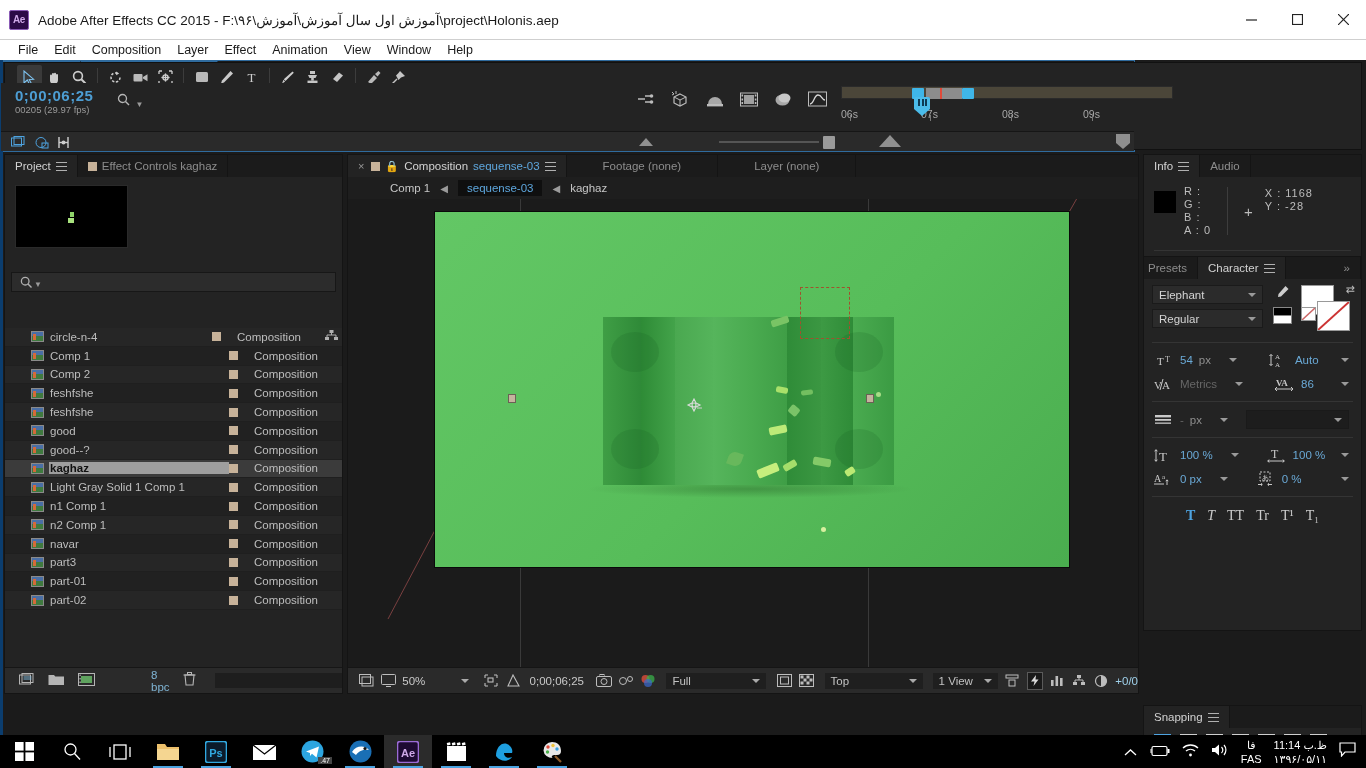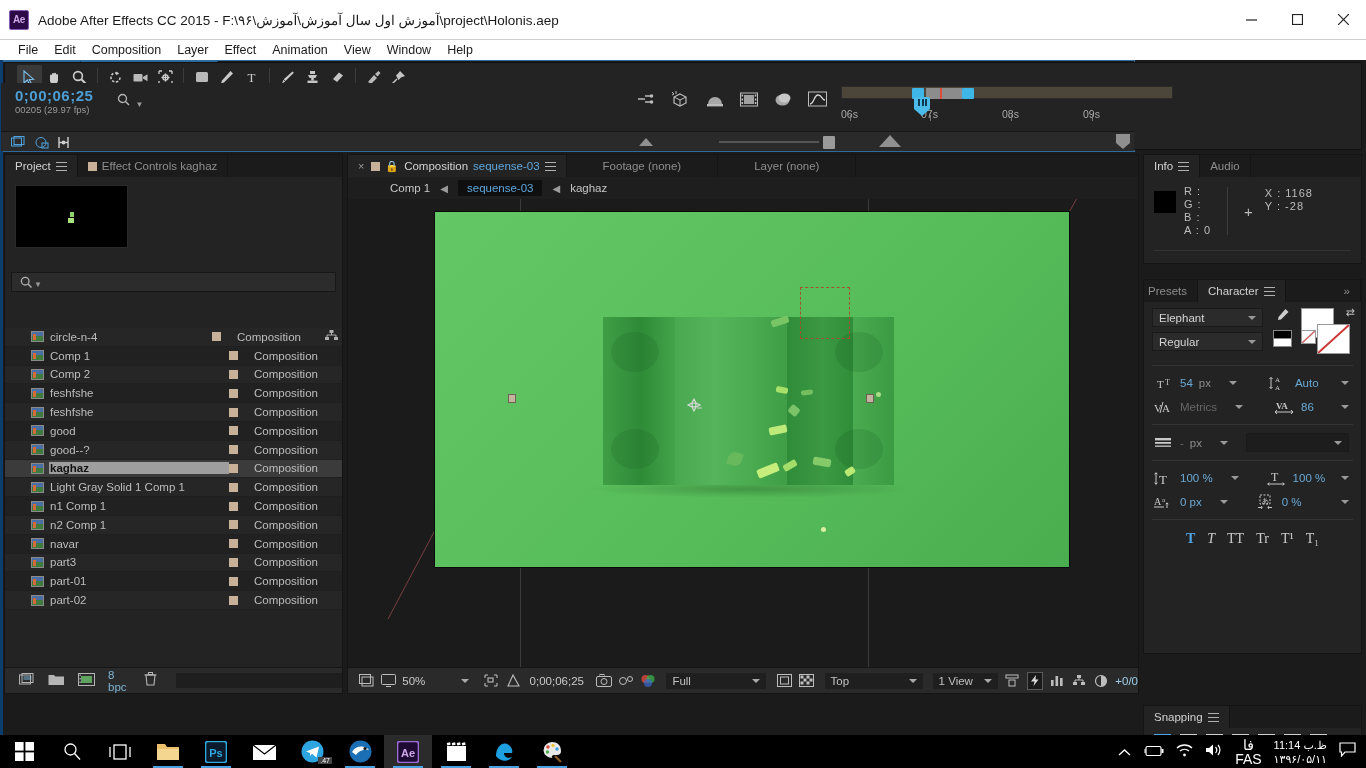--- a/index.html
+++ b/index.html
@@ -110,21 +110,21 @@
   .prow .ic:after{content:"";position:absolute;left:1px;top:2px;width:3px;height:6px;background:#d46a3a;}
   .prow .nmcell { flex:1; }
   .prow.sel .nmcell { background:#9e9e9e; color:#111; font-weight:bold; padding-left:1px; margin-left:-1px;}
   .prow.sel { background:#3b3b3b; }
   .prow .tsq { width:9px;height:9px;background:#c7b299; margin-right:16px;}
   .prow .tp { width:88px; }
   .proj-footer {
     position:absolute; left:0; bottom:0; width:100%; height:26px; background:#2a2a2a;
     border-top:1px solid #161616; display:flex; align-items:center; gap:13px; padding-left:14px;
   }
-  .bpc { font-size:11.5px; color:#7fb4d4; }
+  .bpc { font-size:11.5px; color:#7fb4d4;margin-left:43px; }
   .footer-field { width:200px;height:15px;background:#1e1e1e;margin-left:6px;}
 
   
   #compPanel { left:347px; top:94px; width:792px; height:540px; background:#1b1b1b;}
   .comp-tabbar { height:22px; display:flex; align-items:stretch; background:#1b1b1b;}
   .comp-breadcrumb {
     height:22px; display:flex; align-items:center; gap:10px; padding-left:42px;
     font-size:11.5px; color:#c6c6c6; background:#1e1e1e;
   }
   .bc-active { background:#0f0f0f; color:#5ea7de; padding:2px 9px; }
@@ -164,21 +164,21 @@
   
   #infoPanel { left:1143px; top:94px; width:219px; height:110px; }
   .info-body { padding:8px 10px; display:flex; gap:8px; font-size:11px; color:#bdbdbd;}
   .info-sw { width:22px;height:22px;background:#000; margin-top:6px;}
   .info-rgb { line-height:13px; letter-spacing:1px;}
   .info-vsep { width:1px; background:#3d3d3d; margin:2px 8px;}
   .info-xy { line-height:13px; letter-spacing:1px; padding-top:2px;}
   .info-plus { color:#bbb; font-size:15px; align-self:center; margin-right:4px;}
   .info-divider { position:absolute; left:10px; right:10px; bottom:12px; height:1px; background:#343434;}
 
-  #charPanel { left:1143px; top:219px; width:219px; height:375px; }
+  #charPanel { left:1143px; top:196px; width:219px; height:375px; }
   .char-row { display:flex; align-items:center; padding:3px 8px; gap:6px; }
   .cbox {
     background:#2b2b2b; border:1px solid #1a1a1a; height:19px; display:flex; align-items:center;
     padding:0 6px; font-size:11.5px; color:#d4d4d4; flex:1; justify-content:space-between;
   }
   .cval { font-size:11.5px; color:#6aa9d6; }
   .cunit { font-size:11.5px; color:#8f8f8f; }
   .cdis { color:#666; }
   .cicon { width:22px; height:18px; display:flex; align-items:center; justify-content:center; color:#c5c5c5;}
   .ddarrow { width:0;height:0;border-left:4px solid transparent;border-right:4px solid transparent;border-top:4px solid #9a9a9a;}
@@ -229,21 +229,21 @@
   .grip-r { position:absolute; right:4px; top:2px; width:14px;height:15px;background:#8f8f8f;
      clip-path:polygon(0 0,100% 0,100% 60%,50% 100%,0 60%);}
 
   
   .taskbar { position:absolute; left:0; top:735px; width:1366px; height:33px; background:#000; display:flex; align-items:center;}
   .tb-item { width:48px;height:33px;display:flex;align-items:center;justify-content:center;position:relative;}
   .tb-item.active { background:#2b2b2b; }
   .tb-underline { position:absolute; bottom:0; left:9px; width:30px; height:2px; background:#4aa3e0;}
   .tray { margin-left:auto; display:flex; align-items:center; gap:12px; padding-right:10px; color:#fff;}
   .tray-clock { text-align:center; font-size:11px; line-height:14px; color:#fff; }
-  .tray-lang { text-align:center; font-size:14px; line-height:14px; color:#fff; }
+  .tray-lang { text-align:center; font-size:11px; line-height:14px; color:#fff; }
 </style>
 </head>
 <body>
 
 <div class="app">
 
   <div class="titlebar">
     <div class="ae-logo">Ae</div>
     <div class="title-text">Adobe After Effects CC 2015 - F:\۹۶\آموزش اول سال آموزش\آموزش\project\Holonis.aep</div>
     <div class="win-btns">

